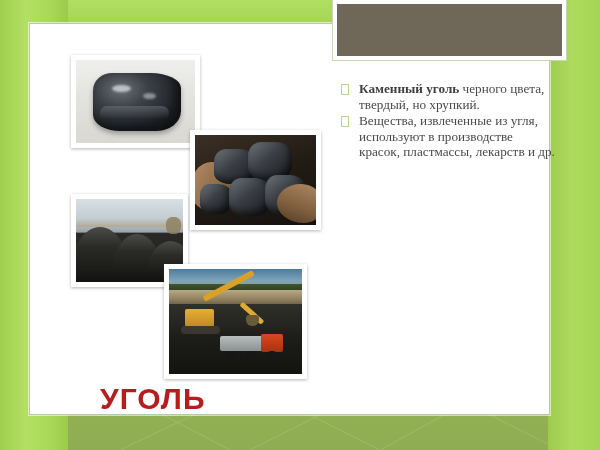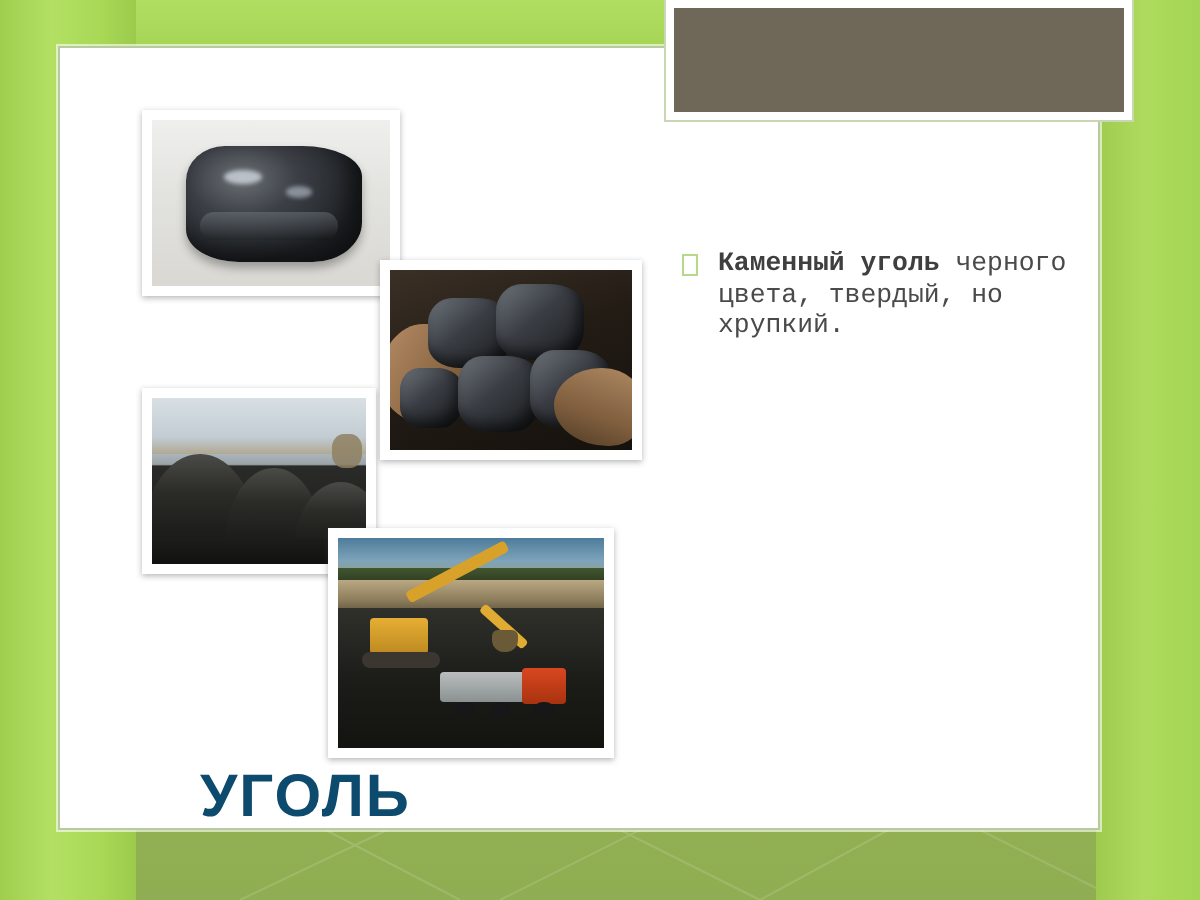--- a/index.html
+++ b/index.html
@@ -111,34 +111,33 @@
   .p4 .track{position:absolute;left:9%;top:54%;width:29%;height:8%;background:#3b3730;border-radius:4px;}
   .p4 .truck-bed{position:absolute;left:38%;top:64%;width:33%;height:14%;background:linear-gradient(180deg,#b9bdbd,#8b9090);border-radius:2px;}
   .p4 .truck-cab{position:absolute;left:69%;top:62%;width:17%;height:17%;background:linear-gradient(180deg,#d9471f,#a8330f);border-radius:2px;}
   .p4 .wheel{position:absolute;top:78%;width:7%;height:7%;background:#17171a;border-radius:50%;}
   .p4 .w1{left:44%;} .p4 .w2{left:58%;} .p4 .w3{left:74%;}
 
   
   .title{
     position:absolute;left:70px;top:358px;z-index:7;
     font-size:30px;font-weight:700;letter-spacing:1px;
-    color:#0c4a6e;
+    color:#b91c1c;
     font-family:"Liberation Sans", sans-serif;
   }
   
   .textcol{
     position:absolute;left:307px;top:57px;width:218px;z-index:7;
   }
   ul.bullets{list-style:none;margin:0;padding:0;}
   ul.bullets li{
     position:relative;padding-left:22px;margin-bottom:1px;
     color:#4a4a4a;
     font-size:13.2px;line-height:15.6px;
-    font-family:Liberation Mono, monospace;
-    margin-top:43px;
+    font-family:Liberation Serif, serif;
   }
   ul.bullets li .bullet{
     position:absolute;left:4px;top:3px;
     width:6px;height:9px;
     border:1px solid #b9d98a;
     background:#ffffff;
   }
   .lead{font-weight:700;color:#3f3f3f;}
 </style>
 </head>
@@ -226,17 +225,21 @@
     </div>
 
     <div class="title">УГОЛЬ</div>
 
     <div class="textcol">
       <ul class="bullets">
         <li>
           <span class="bullet"></span>
           <span class="lead">Каменный уголь</span><span> черного цвета, твердый, но хрупкий.</span>
         </li>
+        <li>
+          <span class="bullet"></span>
+          <span>Вещества, извлеченные из угля, используют в производстве красок, пластмассы, лекарств и др.</span>
+        </li>
       </ul>
     </div>
 
   </div>
 </div>
 
 </body></html>

